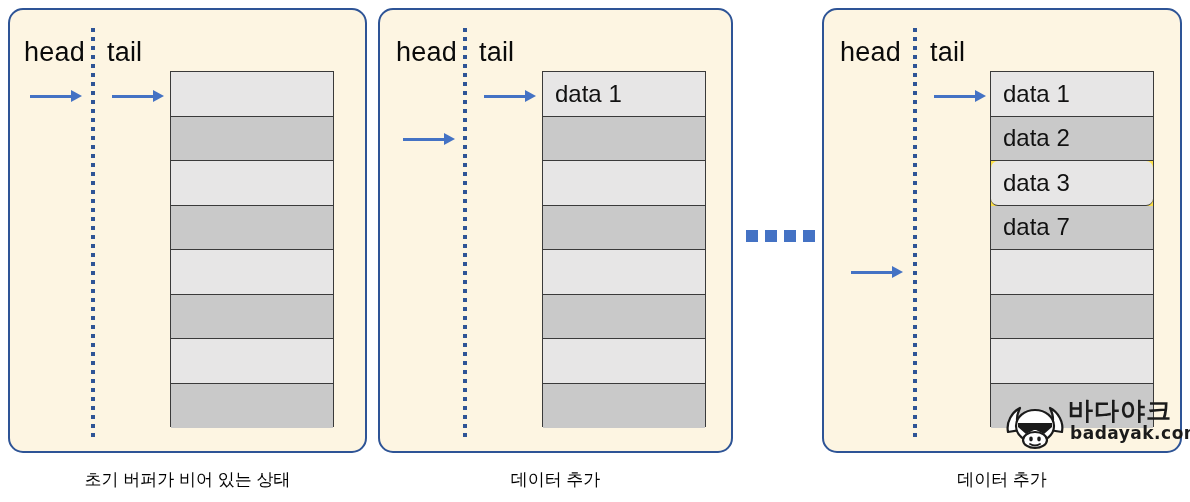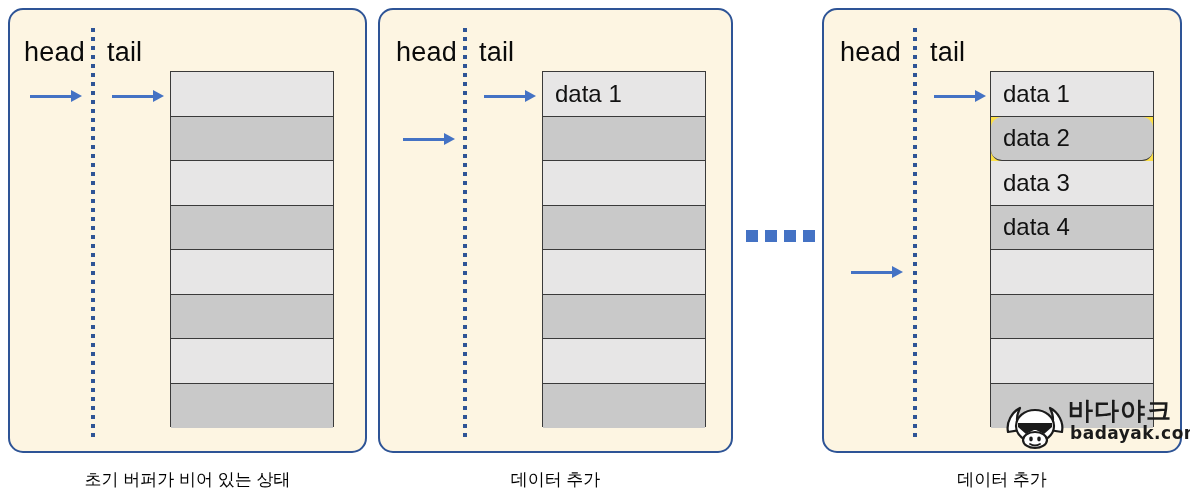--- a/index.html
+++ b/index.html
@@ -193,23 +193,23 @@
     <div class="shaft" style="width:41px;"></div>
       <div class="head" style="left:41px;"></div>
   </div>
   <div class="arrow" style="left:934px;top:89px;width:52px;">
     <div class="shaft" style="width:41px;"></div>
       <div class="head" style="left:41px;"></div>
   </div>
 
   <div class="buffer" style="left:990px;top:71px;width:164px;height:356px;">
     <div class="cell light" style="height:44.5px;">data 1</div>
-    <div class="cell dark" style="height:44.5px;border-radius:11px;">data 2</div>
-    <div class="cell light" style="height:44.5px;">data 3</div>
-    <div class="cell dark" style="height:44.5px;">data 4</div>
+    <div class="cell dark" style="height:44.5px;">data 2</div>
+    <div class="cell light" style="height:44.5px;border-radius:7px;">data 3</div>
+    <div class="cell dark" style="height:44.5px;">data 7</div>
     <div class="cell light" style="height:44.5px;"></div>
     <div class="cell dark" style="height:44.5px;"></div>
     <div class="cell light" style="height:44.5px;"></div>
     <div class="cell dark" style="height:44.5px;"></div>
   </div>
 
   <div class="caption" style="left:822px;top:468px;width:360px;">데이터 추가</div>
 
   <div class="watermark">
     <svg width="184" height="58" viewBox="0 0 184 58">

